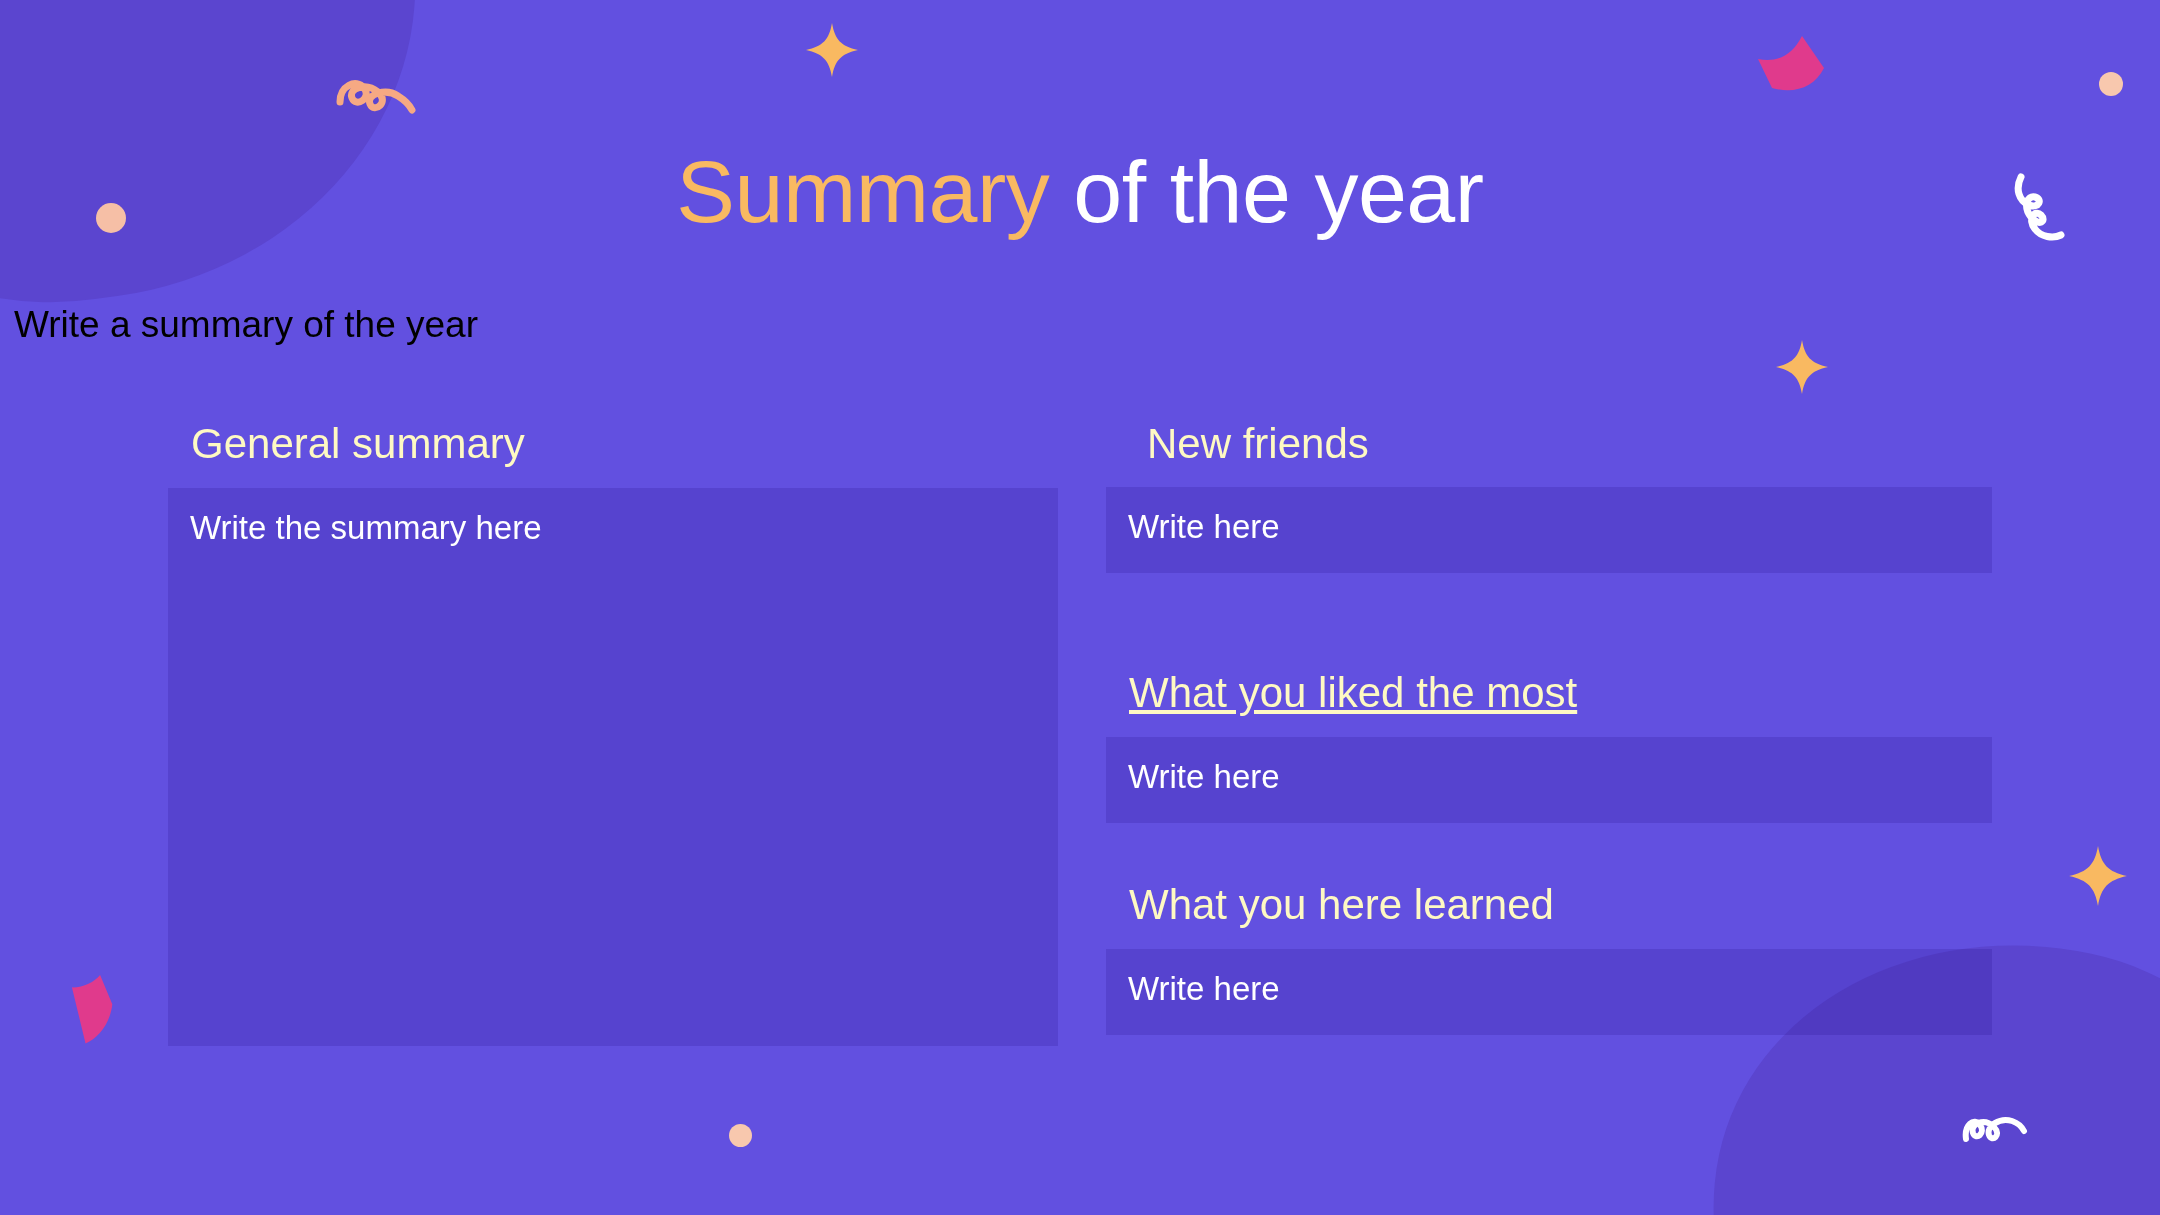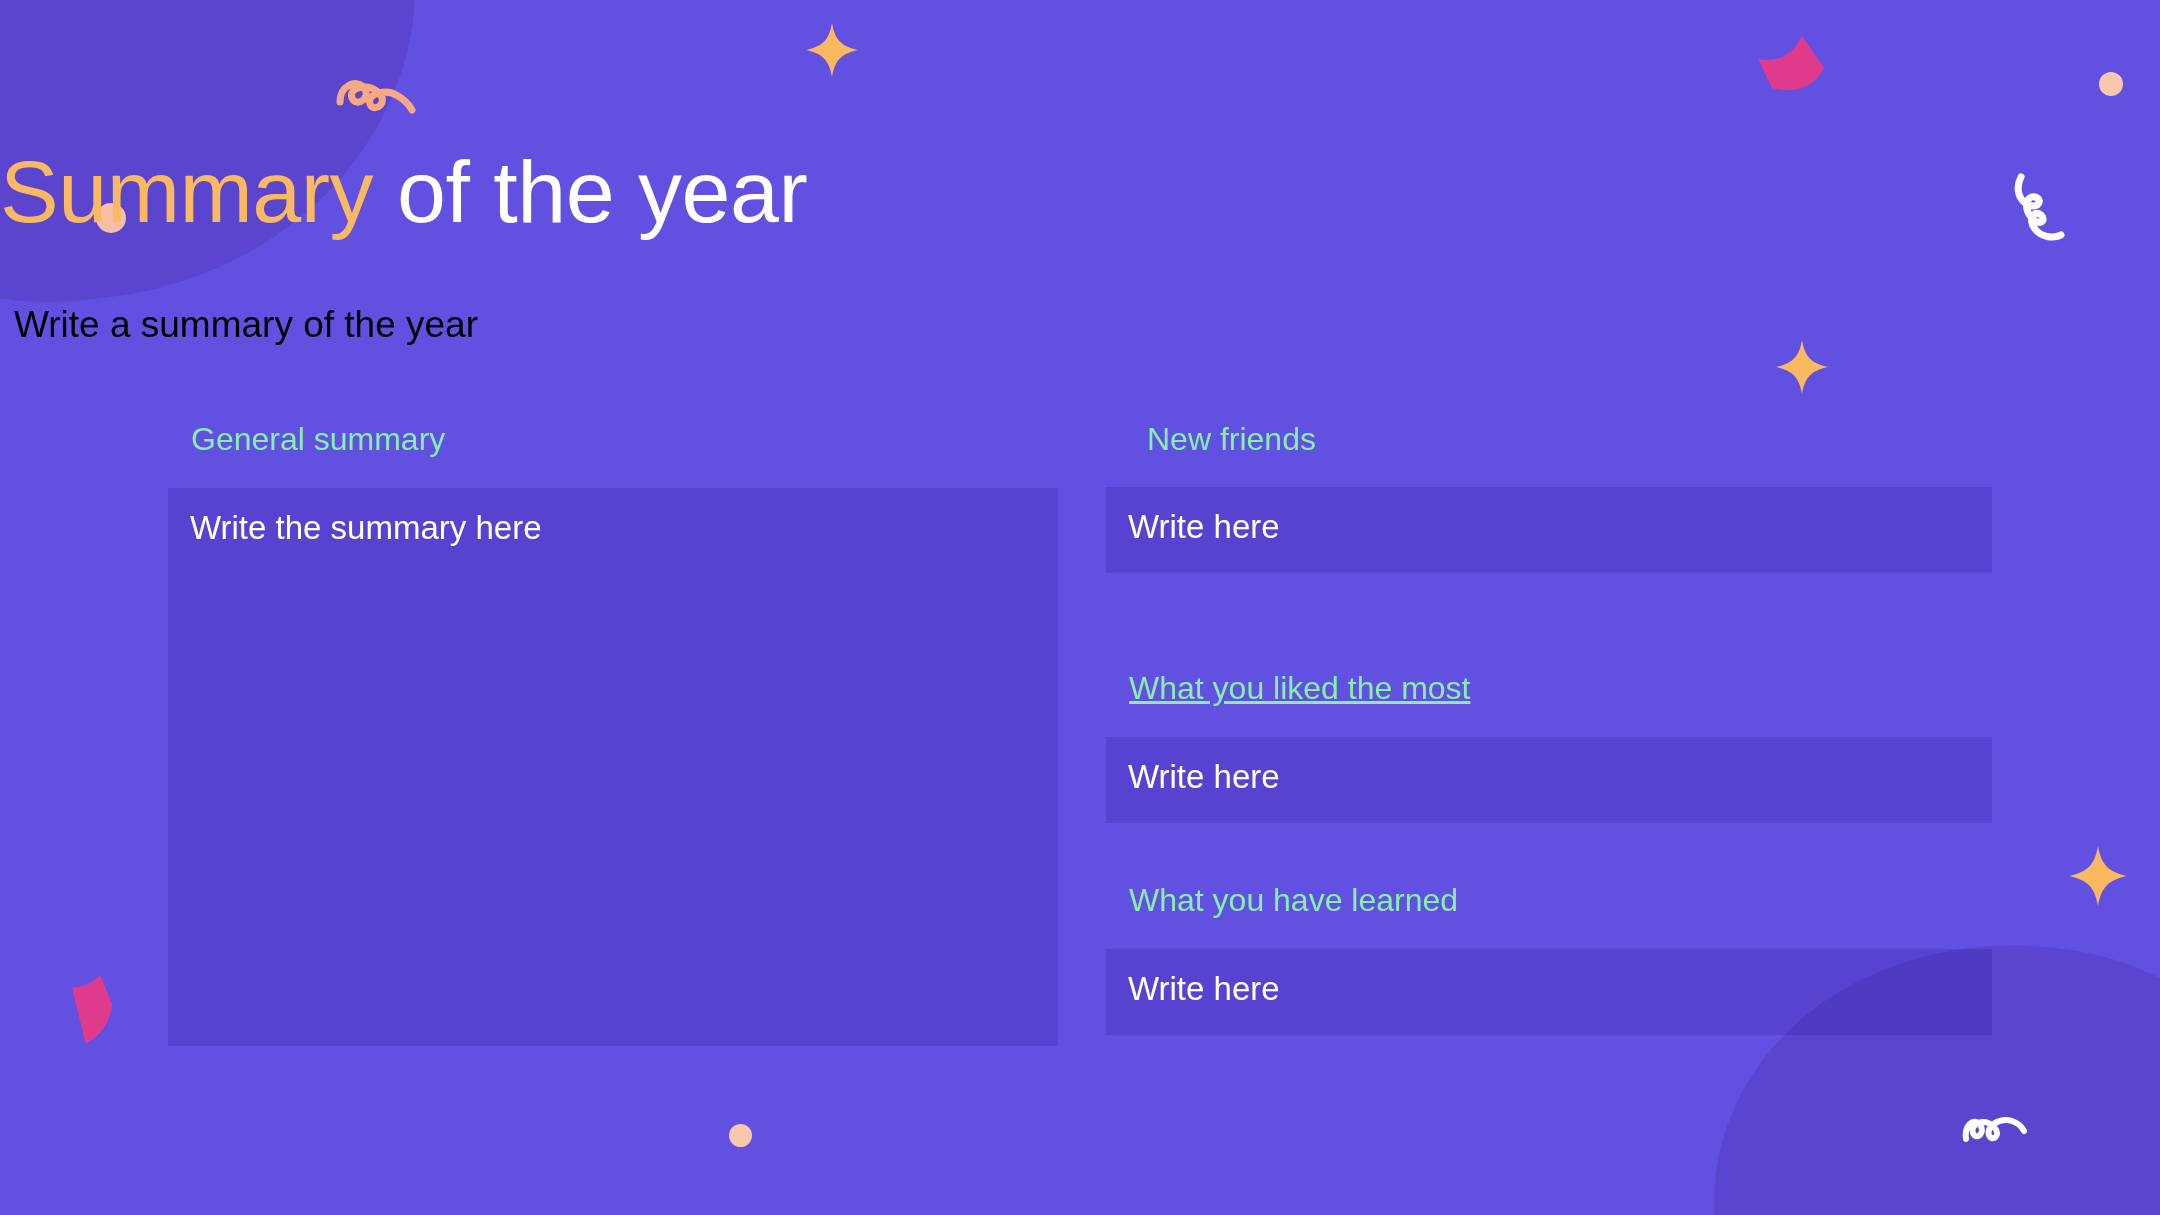--- a/index.html
+++ b/index.html
@@ -51,21 +51,21 @@
   #content {
     position: absolute;
     inset: 0;
   }
 
   .title {
     position: absolute;
     top: 148px;
     left: 0;
     width: 100%;
-    text-align: left;
+    text-align: center;
     font-size: 88px;
     line-height: 1;
     font-weight: 400;
     color: #FFFFFF;
     letter-spacing: -0.5px;
     white-space: nowrap;
   }
   .title .accent { color: #F9B961; }
 
   .subtitle {
@@ -75,24 +75,24 @@
     width: 100%;
     text-align: left;
     font-size: 37px;
     line-height: 1;
     font-weight: 400;
     color: #000000;
   }
 
   .section-heading {
     position: absolute;
-    font-size: 32px;
+    font-size: 42px;
     line-height: 1;
     font-weight: 400;
-    color: #86efac;
+    color: #fef9c3;
     white-space: nowrap;
   }
 
   .field-box {
     position: absolute;
     background: rgba(40, 16, 140, 0.20);
     box-sizing: border-box;
   }
   .field-box .placeholder {
     position: absolute;
@@ -200,20 +200,20 @@
     <div id="box-friends" class="field-box">
       <div class="placeholder">Write here</div>
     </div>
 
     <div id="heading-liked" class="section-heading">What you liked the most</div>
 
     <div id="box-liked" class="field-box">
       <div class="placeholder">Write here</div>
     </div>
 
-    <div id="heading-learned" class="section-heading">What you have learned</div>
+    <div id="heading-learned" class="section-heading">What you here learned</div>
 
     <div id="box-learned" class="field-box">
       <div class="placeholder">Write here</div>
     </div>
 
   </div>
 </div>
 
 </body></html>

